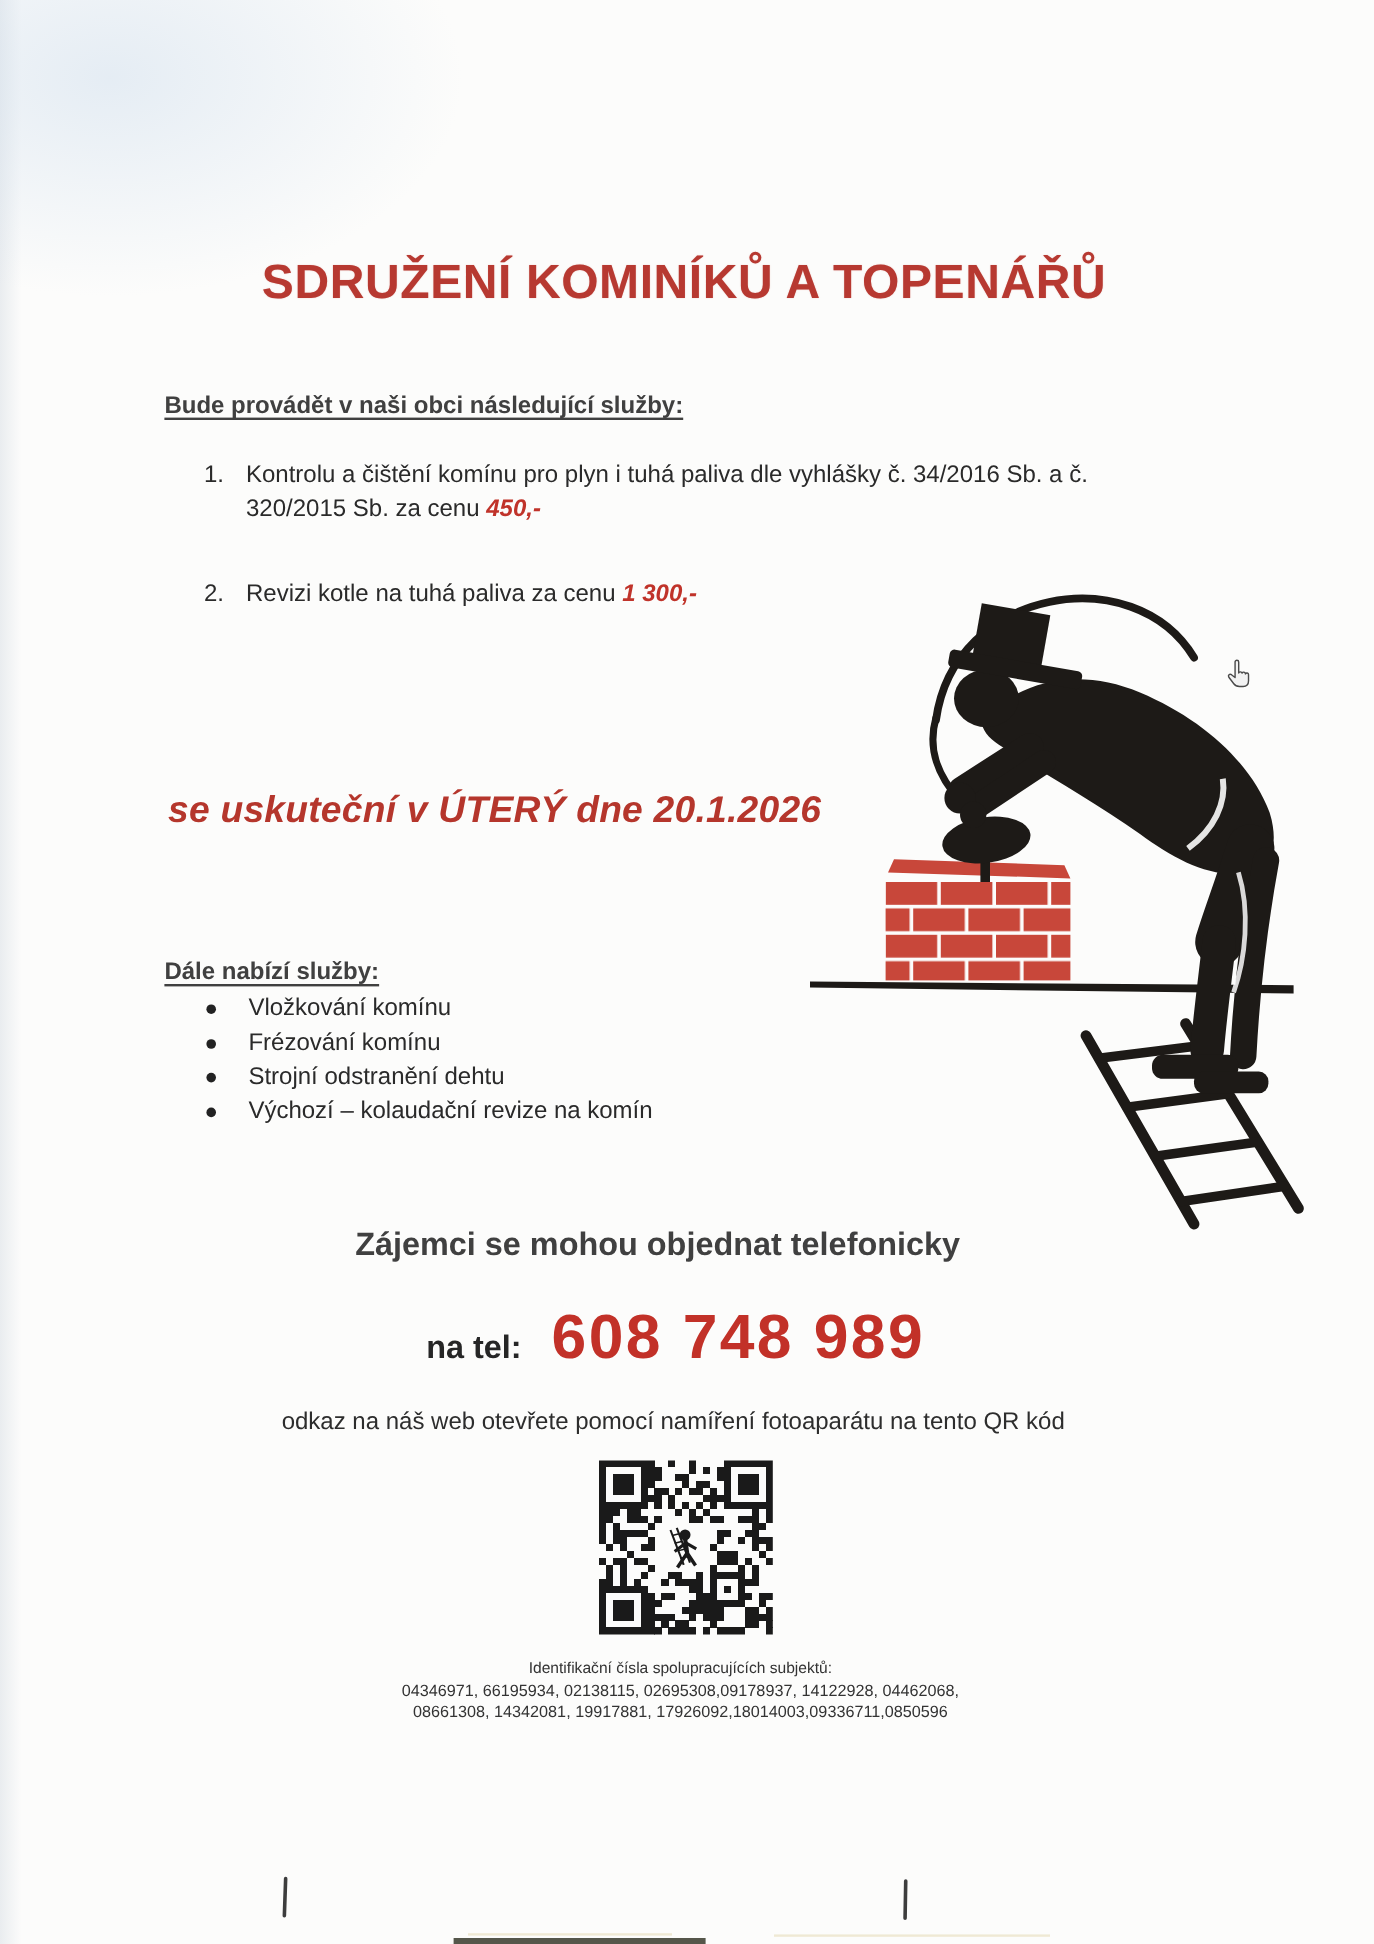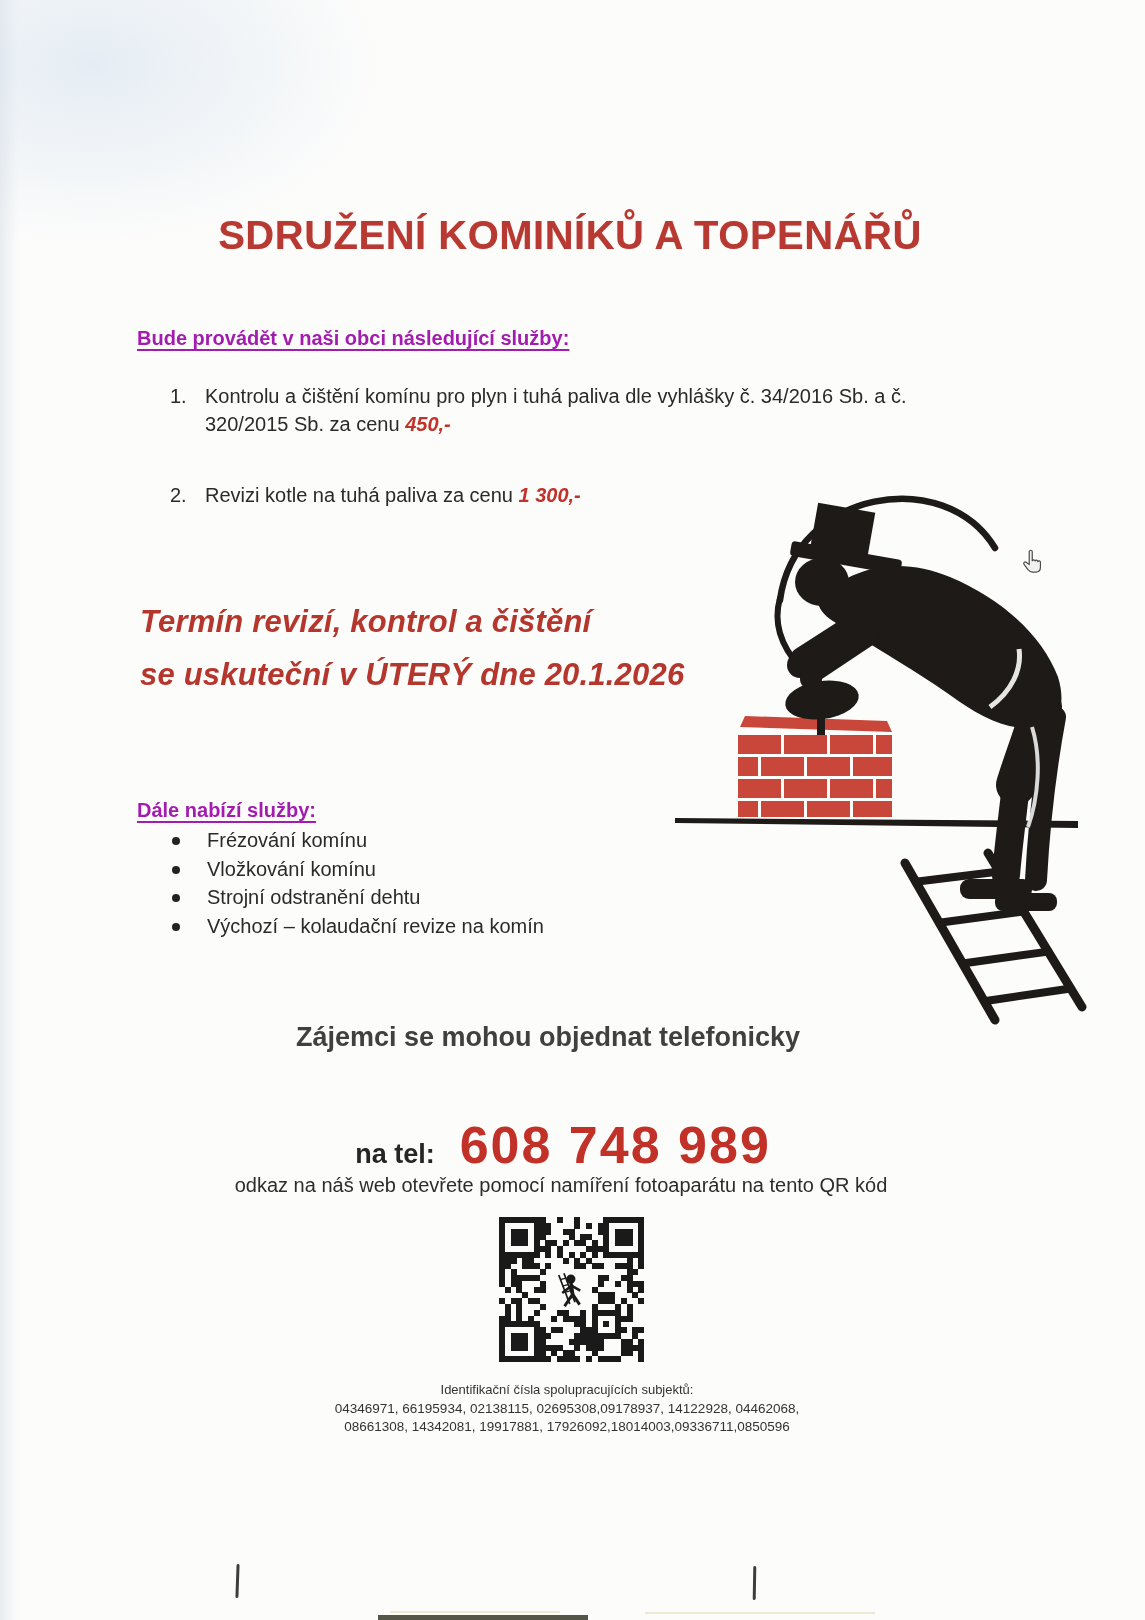--- a/index.html
+++ b/index.html
@@ -19,37 +19,37 @@
       radial-gradient(ellipse 420px 260px at 8% 4%, rgba(210,224,238,.55), rgba(210,224,238,0) 70%),
       linear-gradient(90deg, rgba(190,200,212,.30), rgba(190,200,212,0) 18px);
   }
   .abs{position:absolute;}
   .title{
     top:213px; left:0; width:1140px; text-align:center;
     font-size:40px; font-weight:700; letter-spacing:.5px; color:var(--title-red);
     text-shadow:0 0 1px rgba(183,57,49,.35);
   }
   .h-underline{
-    font-size:20px; font-weight:700; color:#a21caf;
+    font-size:20px; font-weight:700; color:#404040;
     text-decoration:underline; text-underline-offset:4px; text-decoration-thickness:2px;
   }
   .intro-heading{left:137px; top:327px;}
   .num-item{left:170px; top:382px; width:775px; display:flex; font-size:20px; line-height:28px;}
   .num-item .num{width:35px; flex:0 0 35px;}
   .num-item .itext{flex:1;}
   .price{color:var(--price-red); font-weight:700;font-style:italic;}
   .item2{top:481px;}
   .term{left:140px; font-size:31px; font-weight:700; font-style:italic; color:var(--term-red); letter-spacing:.2px;}
   .term1{top:604px;} .term2{top:657px;}
   .services-heading{left:137px; top:799px;}
   .bullets{left:170px; top:829px; width:640px;}
   .bullet-row{display:flex; align-items:flex-start; height:28.6px; font-size:20px;}
   .dot{width:8px; height:8px; border-radius:50%; background:#222; margin:8px 27px 0 2px; flex:0 0 8px;}
   .contact-line{top:1022px; left:0; width:1096px; text-align:center; font-size:27px; font-weight:700; color:#404040;}
-  .phone-row{top:1116px; left:0; width:1126px; display:flex; justify-content:center; align-items:baseline; gap:25px;}
+  .phone-row{top:1086px; left:0; width:1126px; display:flex; justify-content:center; align-items:baseline; gap:25px;}
   .phone-label{font-size:27px; font-weight:700; color:#262626;}
   .phone-number{font-size:52px; font-weight:700; color:var(--phone-red); letter-spacing:2px; line-height:58px;}
   .qr-caption{top:1174px; left:0; width:1122px; text-align:center; font-size:20px; color:#2d2d2d;}
   .qr-box{left:499px; top:1217px; width:145px; height:145px;}
   .ids{left:0; width:1074px; text-align:center; color:#333;padding-left:30px;}
   .ids-heading{top:1382px; font-size:13px;}
   .ids-line1{top:1401px; font-size:13.5px;}
   .ids-line2{top:1419px; font-size:13.5px;}
   .illustration{left:650px; top:455px; width:470px; height:570px;}
   .cursor{left:1020px; top:549px; width:26px; height:28px;}
@@ -76,33 +76,32 @@
   <div class="abs num-item">
     <span class="num">1.</span>
     <span class="itext"><span>Kontrolu a čištění komínu pro plyn i tuhá paliva dle vyhlášky č. 34/2016 Sb. a č. 320/2015 Sb. za cenu </span><span class="price">450,-</span></span>
   </div>
 
   <div class="abs num-item item2">
     <span class="num">2.</span>
     <span class="itext"><span>Revizi kotle na tuhá paliva za cenu </span><span class="price">1 300,-</span></span>
   </div>
 
-  <div class="abs term term1">Termín revizí, kontrol a čištění</div>
   <div class="abs term term2">se uskuteční v ÚTERÝ dne 20.1.2026</div>
 
   <div class="abs h-underline services-heading">Dále nabízí služby:</div>
 
   <div class="abs bullets">
     <div class="bullet-row">
         <span class="dot"></span>
-        <span>Frézování komínu</span>
+        <span>Vložkování komínu</span>
       </div>
     <div class="bullet-row">
         <span class="dot"></span>
-        <span>Vložkování komínu</span>
+        <span>Frézování komínu</span>
       </div>
     <div class="bullet-row">
         <span class="dot"></span>
         <span>Strojní odstranění dehtu</span>
       </div>
     <div class="bullet-row">
         <span class="dot"></span>
         <span>Výchozí – kolaudační revize na komín</span>
       </div>
   </div>

